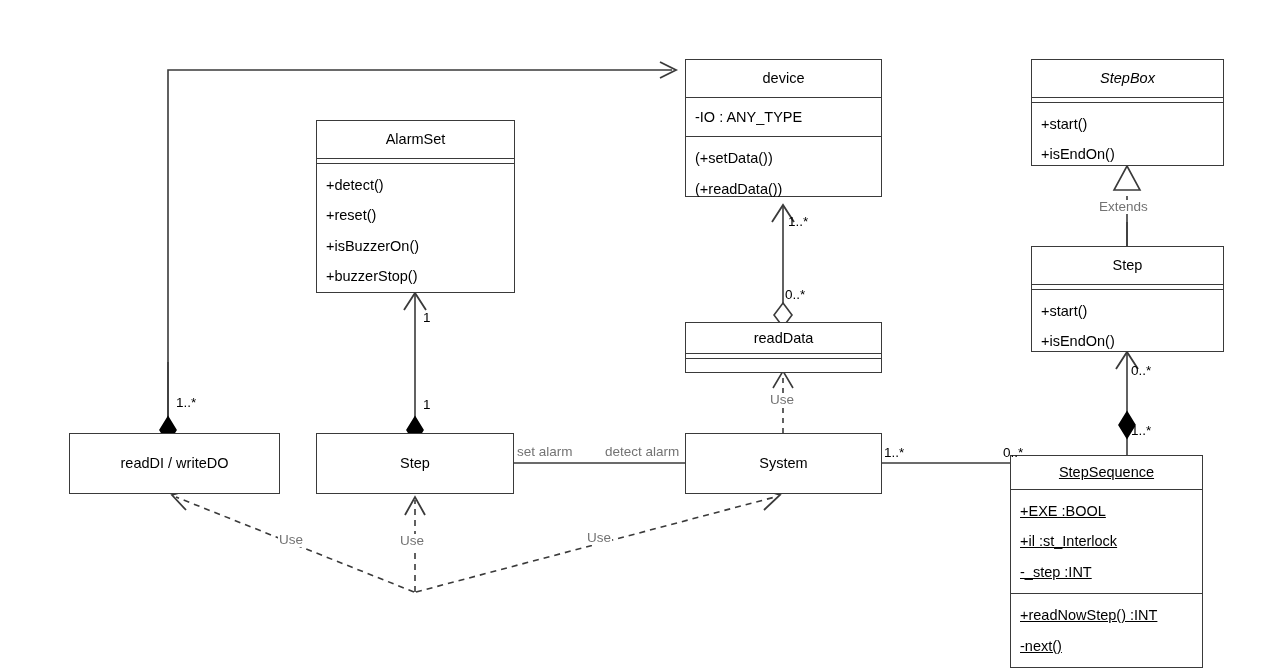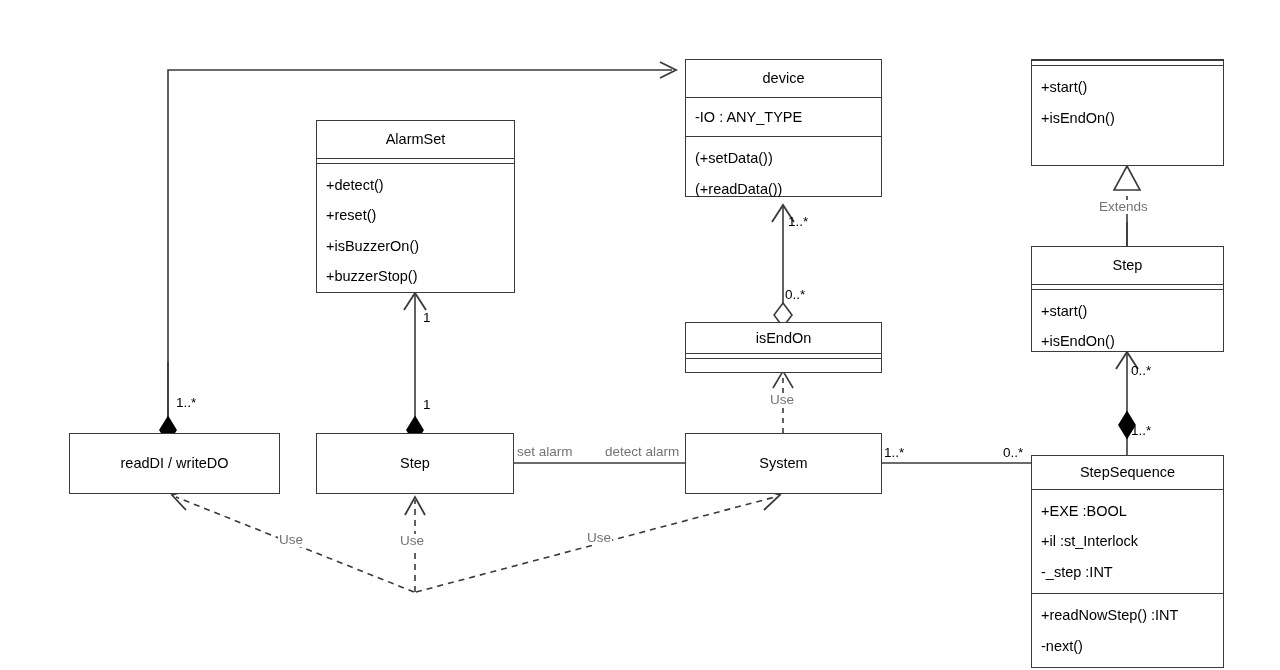--- a/index.html
+++ b/index.html
@@ -104,20 +104,21 @@
       <div class="row underline"><span>-IO : ANY_TYPE</span></div>
     </div>
     <div class="sep"></div>
     <div class="compart">
       <div class="row">(+setData())</div>
       <div class="row">(+readData())</div>
     </div>
   </div>
 
   <div class="cls" style="left:1031px;top:59px;width:193px;height:107px;">
+    <div class="cname abstract">StepBox</div>
     <div class="sep dbl"></div>
     <div class="compart">
       <div class="row">+start()</div>
       <div class="row">+isEndOn()</div>
     </div>
   </div>
 
   <div class="cls" style="left:316px;top:120px;width:199px;height:173px;">
     <div class="cname">AlarmSet</div>
     <div class="sep dbl"></div>
@@ -132,21 +133,21 @@
   <div class="cls" style="left:1031px;top:246px;width:193px;height:106px;">
     <div class="cname">Step</div>
     <div class="sep dbl"></div>
     <div class="compart">
       <div class="row">+start()</div>
       <div class="row">+isEndOn()</div>
     </div>
   </div>
 
   <div class="cls" style="left:685px;top:322px;width:197px;height:51px;">
-    <div class="cname" style="padding:8px 4px 7px 4px;">isEndOn</div>
+    <div class="cname" style="padding:8px 4px 7px 4px;">readData</div>
     <div class="sep dbl"></div>
   </div>
 
   <div class="cls" style="left:69px;top:433px;width:211px;height:61px;">
     <div class="onlyname">
         <div class="cname">readDI / writeDO</div>
       </div>
   </div>
 
   <div class="cls" style="left:316px;top:433px;width:198px;height:61px;">
@@ -155,21 +156,21 @@
       </div>
   </div>
 
   <div class="cls" style="left:685px;top:433px;width:197px;height:61px;">
     <div class="onlyname">
         <div class="cname">System</div>
       </div>
   </div>
 
 
-  <div class="cls" style="left:1031px;top:455px;width:193px;height:213px;">
+  <div class="cls" style="left:1010px;top:455px;width:193px;height:213px;text-decoration:underline;">
     <div class="cname" style="padding:9px 4px 9px 4px;">StepSequence</div>
     <div class="sep"></div>
     <div class="compart">
       <div class="row">+EXE :BOOL</div>
       <div class="row">+il :st_Interlock</div>
       <div class="row">-_step :INT</div>
     </div>
     <div class="sep"></div>
     <div class="compart">
       <div class="row">+readNowStep() :INT</div>

